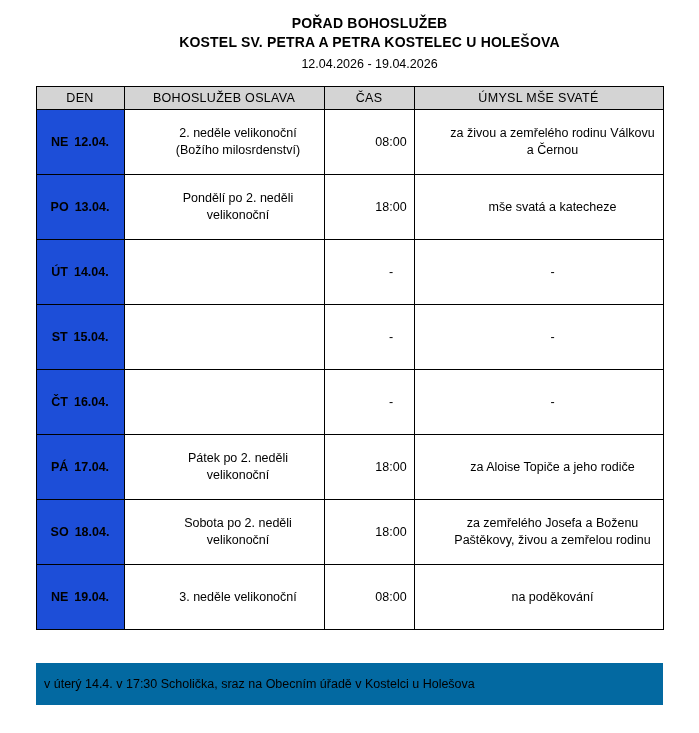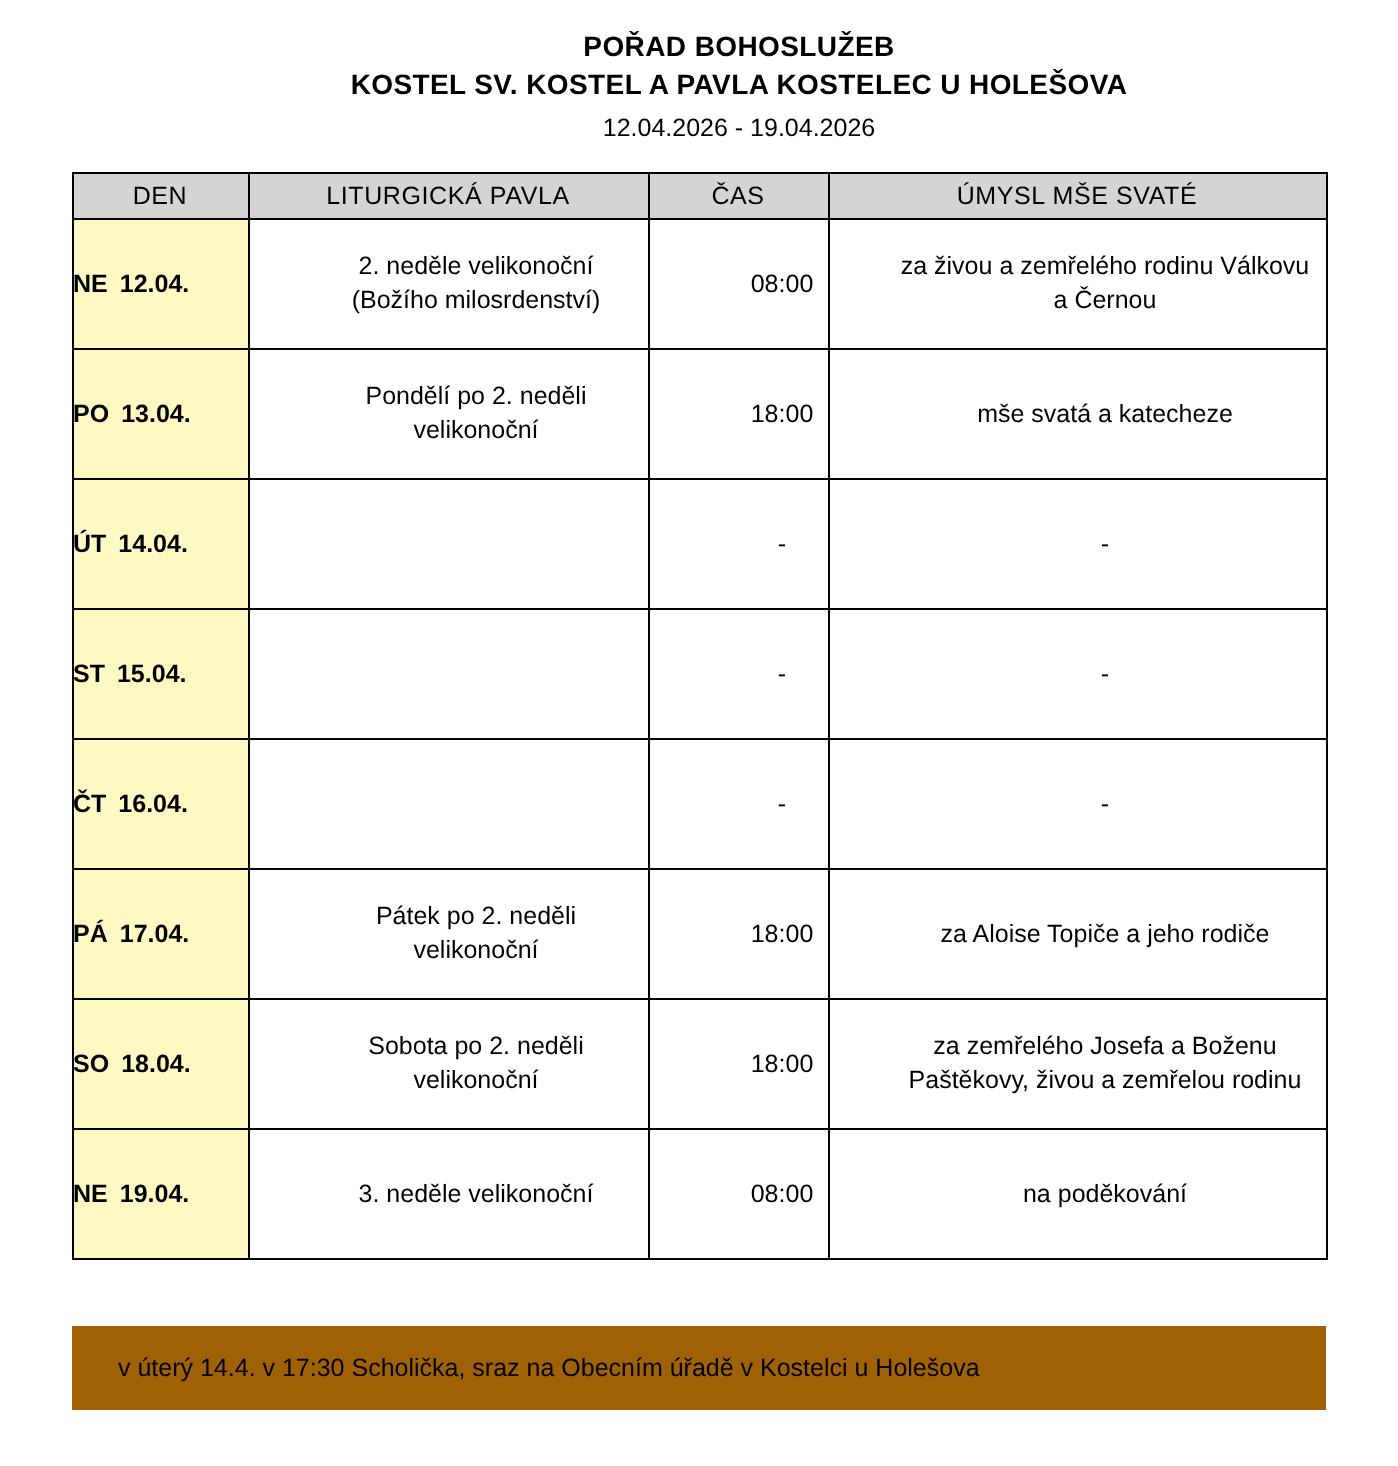--- a/index.html
+++ b/index.html
@@ -62,24 +62,24 @@
     text-align: center;
     letter-spacing: 0.3px;
   }
   col.c-den { width: 88px; }
   col.c-lit { width: 200px; }
   col.c-cas { width: 90px; }
   col.c-umy { width: 249px; }
 
   tbody tr { height: 65px; }
   td.day {
-    background: #fef9c3;
+    background: #1d4ed8;
     font-size: 12.5px;
     font-weight: bold;
-    text-align: left;
+    text-align: center;
     vertical-align: middle;
     white-space: nowrap;
   }
   td.day .dcode {
     display: inline-block;
     margin-right: 6px;
   }
   td.cell {
     font-size: 12.5px;
     text-align: center;
@@ -88,51 +88,51 @@
     padding: 2px 4px;
     background: #ffffff;
   }
   td.cell.time { font-size: 12.5px; padding-left: 44px; }
   td.cell .l { display: block; padding-left: 28px; }
   .footer {
     position: absolute;
     left: 36px;
     right: 36px;
     bottom: 28px;
-    background: #a16207;
+    background: #0369a1;
     height: 42px;
     display: flex;
     align-items: center;
-    padding-left: 23px;
+    padding-left: 8px;
     font-size: 12.5px;
     box-sizing: border-box;
   }
 </style>
 </head>
 <body>
 
 <div class="page">
 
   <div class="header">
     <div class="line1">POŘAD BOHOSLUŽEB</div>
-    <div class="line2">KOSTEL SV. KOSTEL A PAVLA KOSTELEC U HOLEŠOVA</div>
+    <div class="line2">KOSTEL SV. PETRA A PETRA KOSTELEC U HOLEŠOVA</div>
     <div class="line3">12.04.2026 - 19.04.2026</div>
   </div>
 
   <table class="schedule">
     <colgroup>
       <col class="c-den">
       <col class="c-lit">
       <col class="c-cas">
       <col class="c-umy">
     </colgroup>
     <thead>
       <tr>
         <th>DEN</th>
-        <th>LITURGICKÁ PAVLA</th>
+        <th>BOHOSLUŽEB OSLAVA</th>
         <th>ČAS</th>
         <th>ÚMYSL MŠE SVATÉ</th>
       </tr>
     </thead>
     <tbody>
       <tr>
         <td class="day">
           <span class="dcode">NE</span><span class="ddate">12.04.</span>
         </td>
         <td class="cell">

